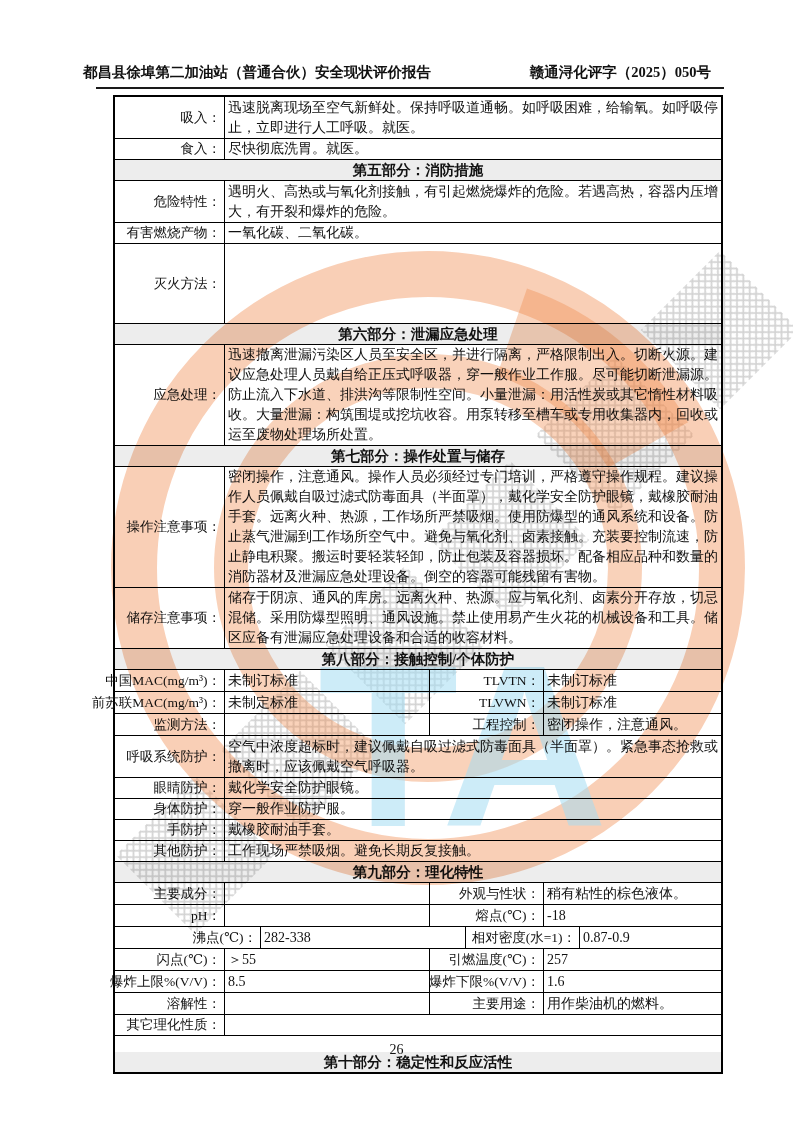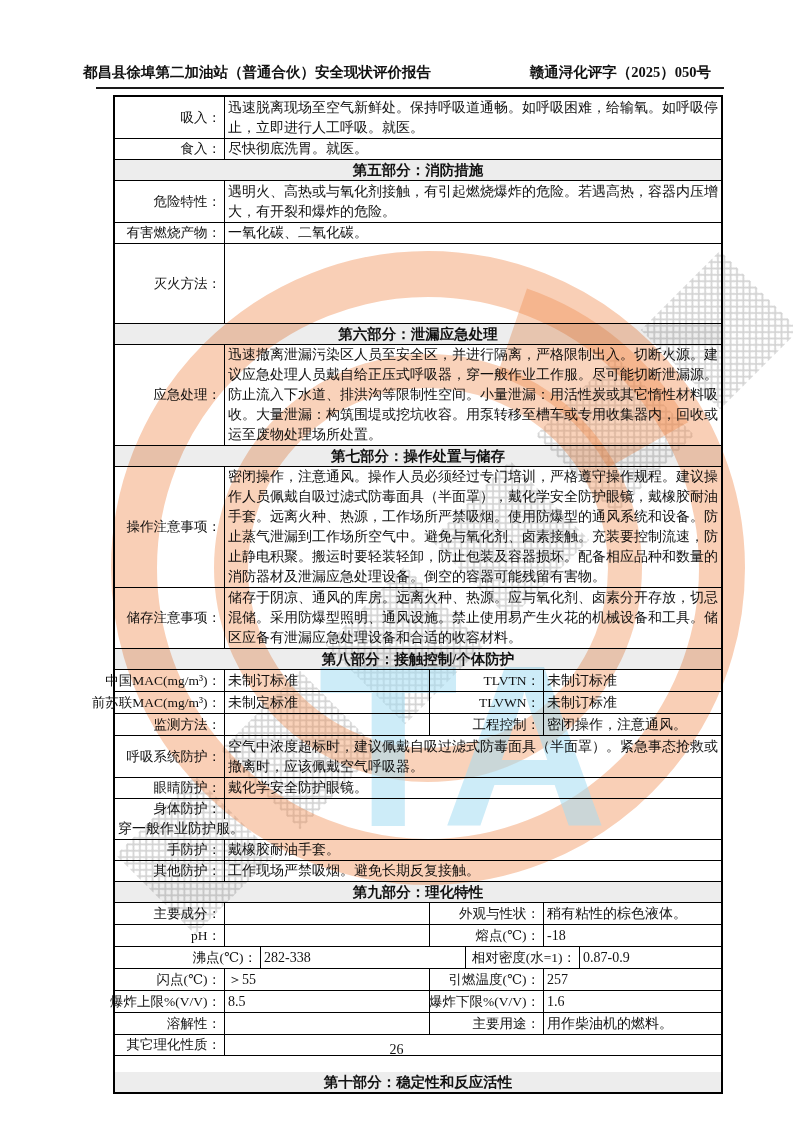--- a/index.html
+++ b/index.html
@@ -150,21 +150,21 @@
         <div class="cell value2">密闭操作，注意通风。</div>
       </div>
       <div class="row" style="min-height: 42px;">
         <div class="cell label">呼吸系统防护：</div>
         <div class="cell content">空气中浓度超标时，建议佩戴自吸过滤式防毒面具（半面罩）。紧急事态抢救或撤离时，应该佩戴空气呼吸器。</div>
       </div>
       <div class="row" style="min-height: 21px;">
         <div class="cell label">眼睛防护：</div>
         <div class="cell content">戴化学安全防护眼镜。</div>
       </div>
-      <div class="row" style="min-height: 21px; flex-direction: column;">
+      <div class="row" style="min-height: 21px;">
         <div class="cell label">身体防护：</div>
         <div class="cell content">穿一般作业防护服。</div>
       </div>
       <div class="row" style="min-height: 21px; align-items: center;">
         <div class="cell label">手防护：</div>
         <div class="cell content">戴橡胶耐油手套。</div>
       </div>
       <div class="row" style="min-height: 21px;">
         <div class="cell label">其他防护：</div>
         <div class="cell content">工作现场严禁吸烟。避免长期反复接触。</div>

